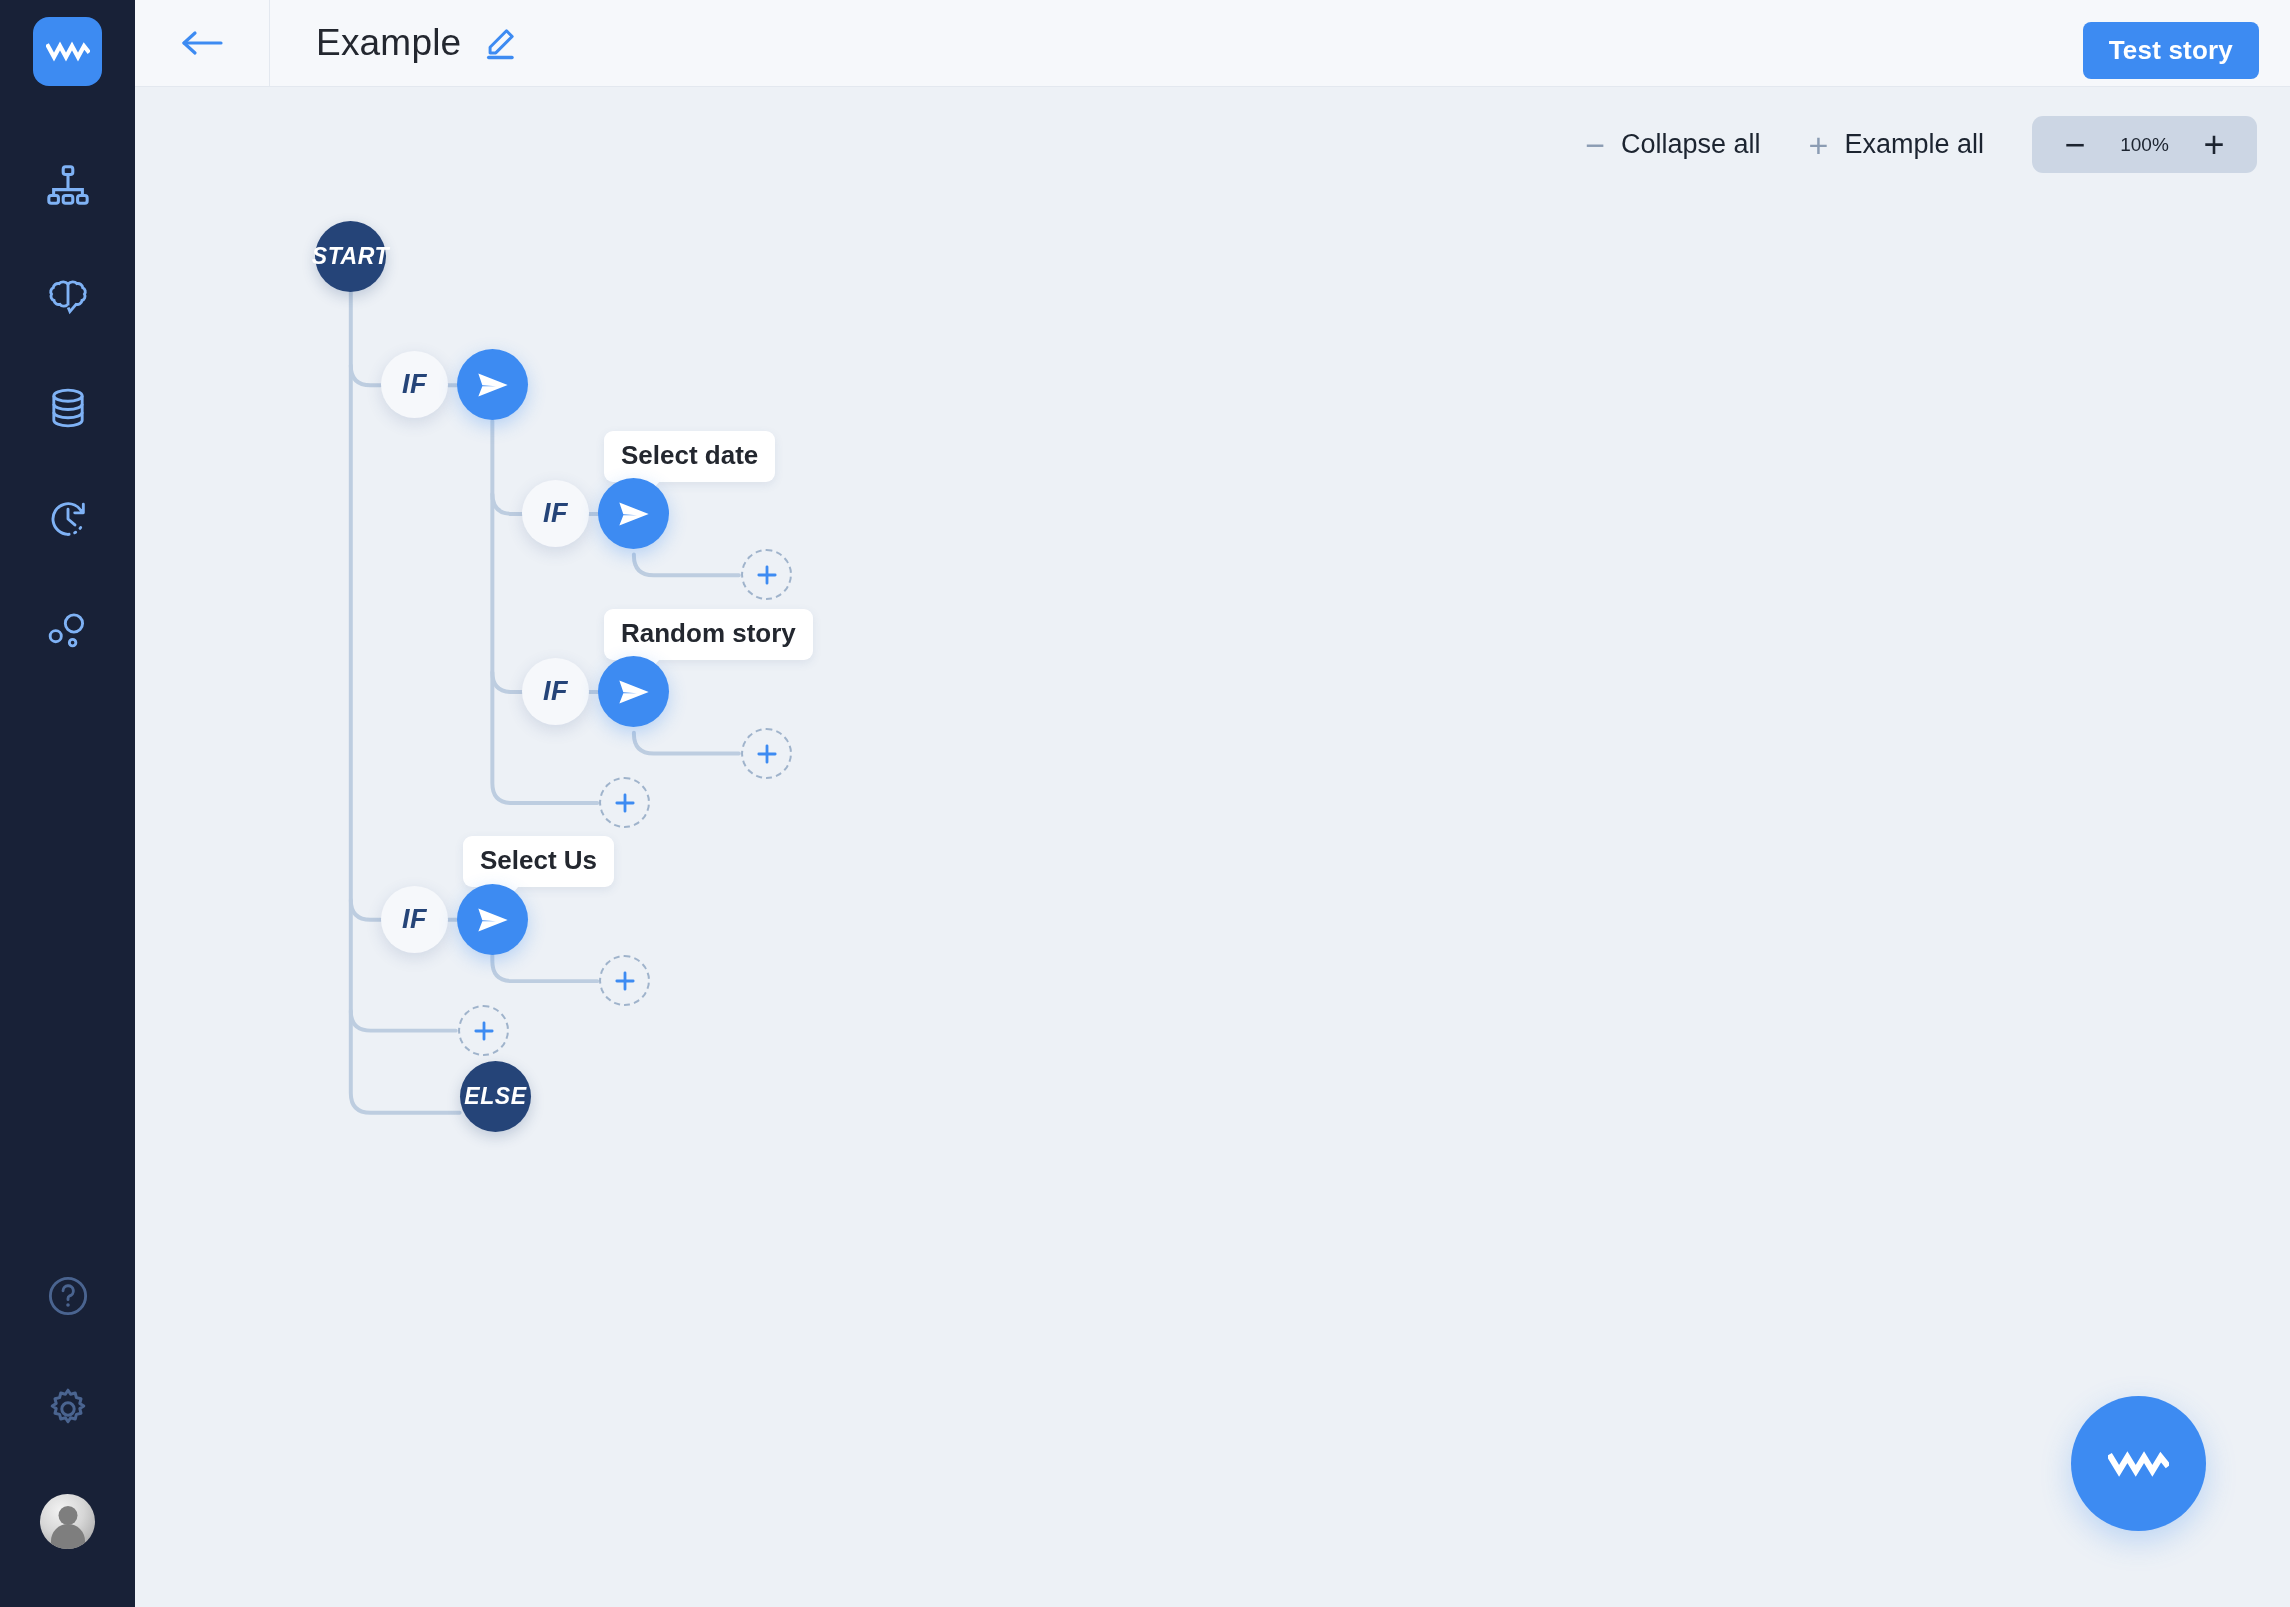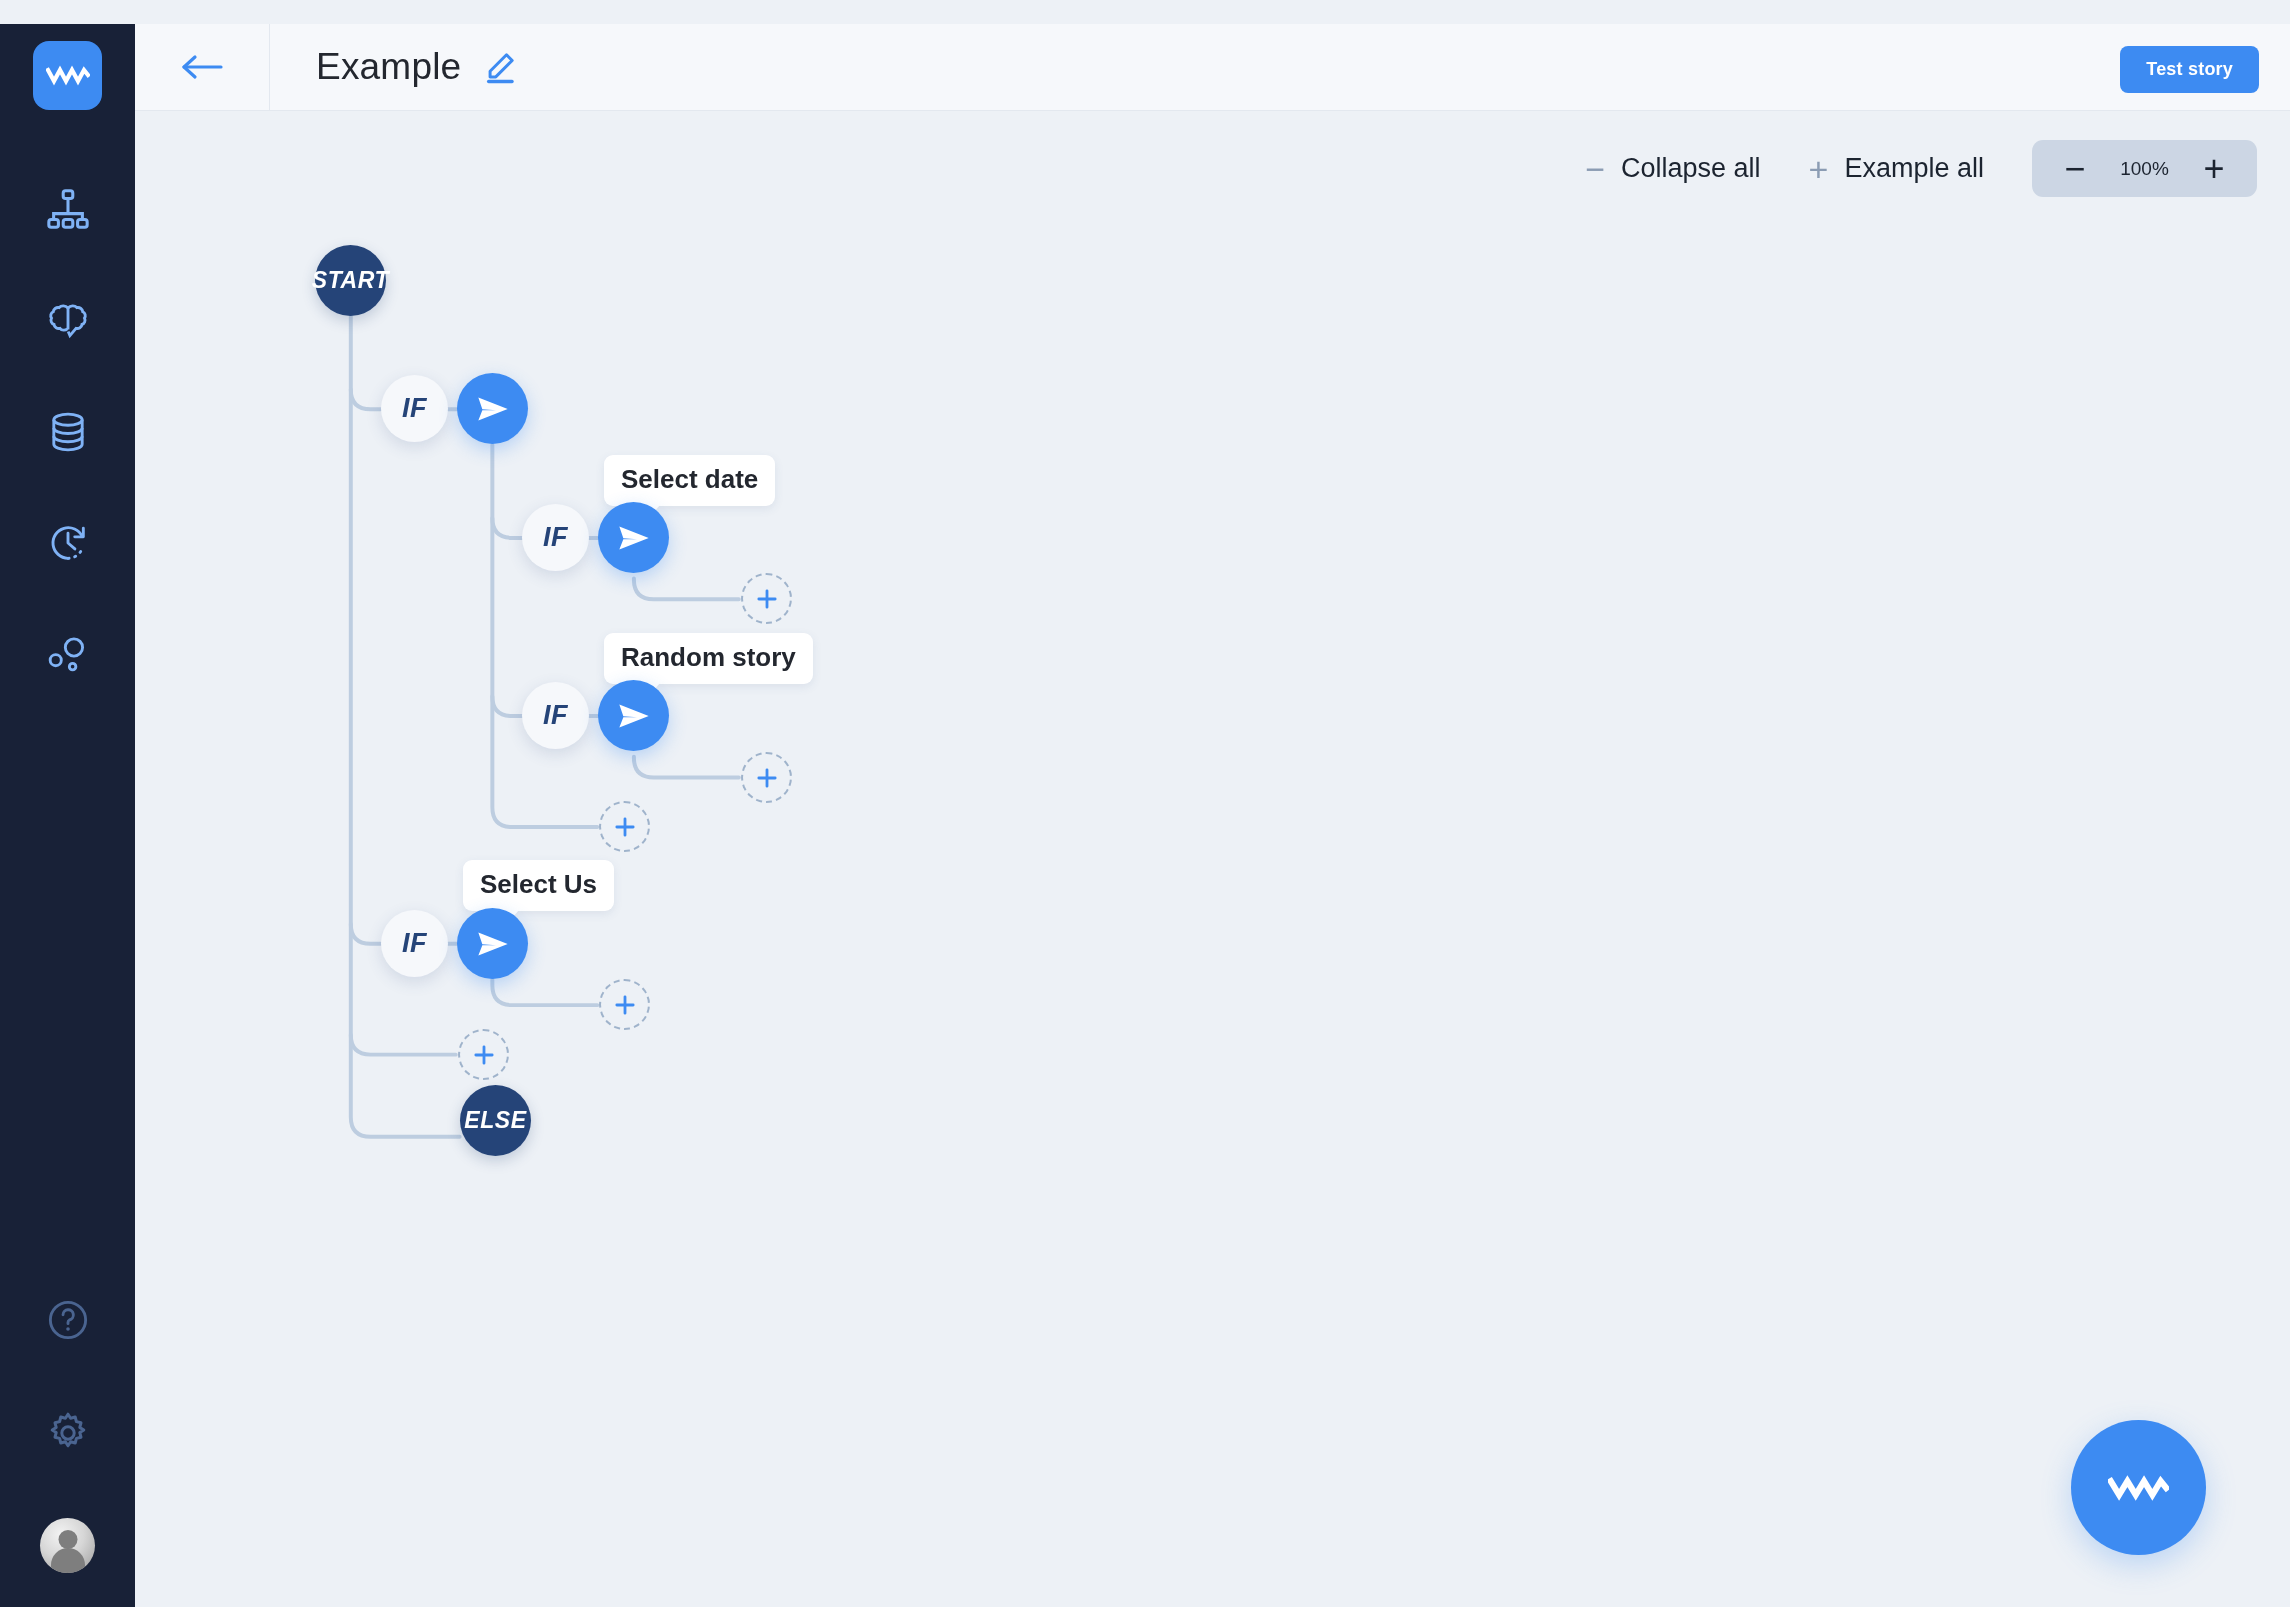--- a/index.html
+++ b/index.html
@@ -2,21 +2,21 @@
 <html><head>
 <meta charset="utf-8">
 <style>
   * { box-sizing: border-box; margin: 0; padding: 0; }
   html, body {
     width: 2291px; height: 1608px;
     overflow: hidden;
     font-family: "Liberation Sans", sans-serif;
     background: #edf1f6;
   }
-  #app { position: relative; width: 2291px; height: 1484px; margin-top: 24px; }
+  #app { position: relative; width: 2291px; height: 1484px; }
 
   
   #sidebar {
     position: absolute; left: 0; top: 0;
     width: 135px; height: 1608px;
     background: #182137;
     display: flex; flex-direction: column; align-items: center;
   }
   .logo-tile {
     width: 69px; height: 69px; margin-top: 17px;
@@ -65,21 +65,21 @@
     border-right: 1px solid #e3e8ef;
   }
   #title-wrap { display: flex; align-items: center; padding-left: 46px; gap: 22px; }
   #page-title { font-size: 37px; color: #23272f; font-weight: 400; letter-spacing: 0.2px; }
   #edit-icon { cursor: pointer; display: flex; }
   #test-story {
     position: absolute; right: 32px; top: 22px;
     background: #3d8bf2; color: #fff;
     border: none; border-radius: 8px;
     font-family: "Liberation Sans", sans-serif;
-    font-size: 18px; font-weight: bold;
+    font-size: 26px; font-weight: bold;
     padding: 13px 26px; cursor: pointer;
     letter-spacing: 0.2px;
   }
 
   
   #canvas {
     position: absolute; left: 135px; top: 88px;
     width: 2156px; height: 1520px;
     background: #edf1f6; overflow: hidden;
   }

